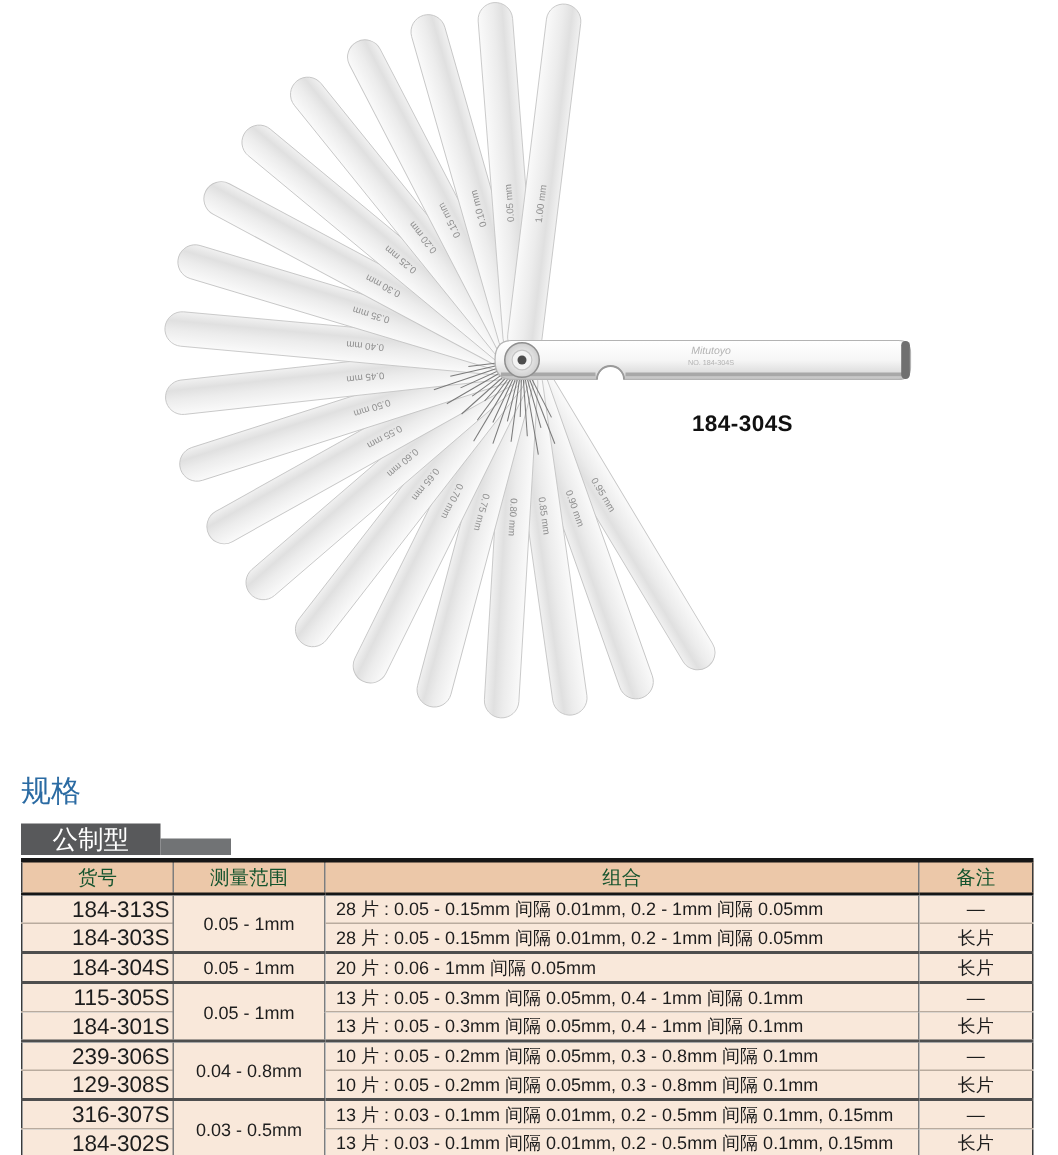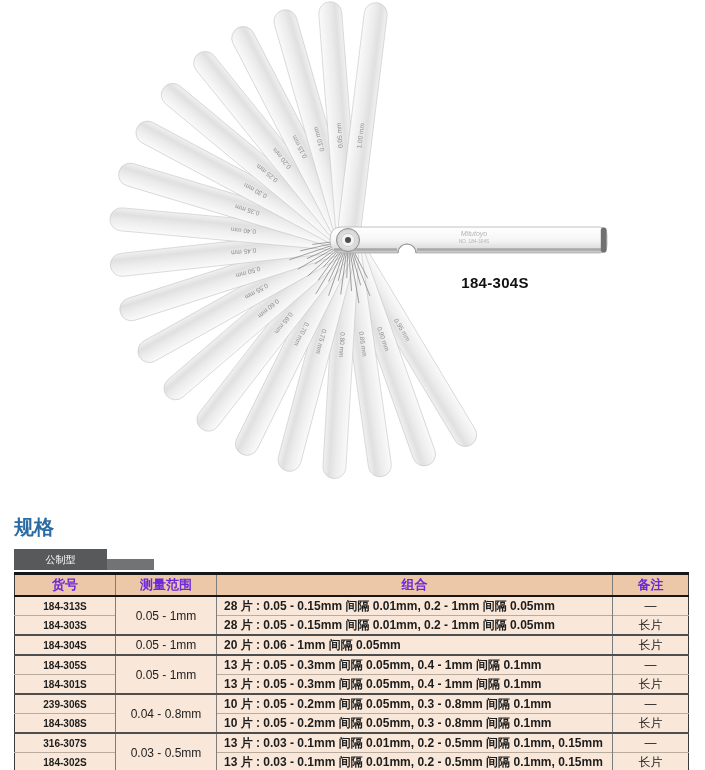--- a/index.html
+++ b/index.html
@@ -18,50 +18,50 @@
   .photo-area svg{display:block;}
   .blade-label{font-size:6.5px;fill:#8f8f8f;font-family:"Liberation Sans",sans-serif;}
   .brand-1{font-size:7px;fill:#b4b4b4;font-style:italic;}
   .brand-2{font-size:4.8px;fill:#b4b4b4;}
   .model-label{
     position:absolute;left:428px;top:274px;width:134px;text-align:center;
     font-size:15px;font-weight:bold;color:#111;letter-spacing:.3px;
   }
   .section-title{
     position:absolute;left:14px;top:514px;margin:0;
-    font-size:20px;font-weight:bold;color:var(--accent-blue);
+    font-size:20px;font-weight:normal;color:var(--accent-blue);
   }
   .tab{
     position:absolute;left:14px;top:549px;width:93px;height:21px;
-    background:var(--tab-bg);color:#fff;font-size:10px;line-height:21px;text-align:center;
+    background:var(--tab-bg);color:#fff;font-size:17px;line-height:21px;text-align:center;
   }
   .tab-ext{
     position:absolute;left:107px;top:559px;width:47px;height:11px;
     background:var(--tab-ext-bg);
   }
   table.spec-table{
     position:absolute;left:14px;top:572px;width:674px;
     border-collapse:collapse;table-layout:fixed;
     border-top:3px solid #161616;border-bottom:3px solid #161616;
     border-left:1.5px solid #3a3a3a;border-right:1.5px solid #3a3a3a;
   }
   .spec-table th{
     background:var(--header-bg);height:20px;padding:0;
-    font-size:13px;font-weight:bold;color:#6d28d9;
+    font-size:13px;font-weight:normal;color:#14532d;
     border-bottom:2.5px solid #161616;border-left:1px solid #7d7d7d;
   }
   .spec-table th:first-child{border-left:none;}
   .spec-table td{
     background:var(--row-bg);height:18px;padding:0 2px;
     font-size:12px;color:#1d1d1d;border-left:1px solid #7d7d7d;
     white-space:nowrap;overflow:hidden;
   }
-  .spec-table td.part{border-left:none;font-weight:bold;text-align:center;font-size:10px;}
+  .spec-table td.part{border-left:none;font-weight:normal;text-align:right;font-size:15px;}
   .spec-table td.range{text-align:center;}
-  .spec-table td.comb{text-align:left;padding-left:7px;font-weight:bold;}
+  .spec-table td.comb{text-align:left;padding-left:7px;}
   .spec-table td.remark{text-align:center;}
   tr.inner td{border-top:1px solid #b9ab9e;margin-top:44px;}
   tr.group-start td{border-top:2px solid #4e4e4e;}
 </style>
 </head>
 <body>
 
 <div class="photo-area">
   <svg id="gauge-svg" width="705" height="515" viewBox="0 0 705 515" xmlns="http://www.w3.org/2000/svg">
     <defs>
@@ -241,38 +241,38 @@
       <td class="comb">28 片 : 0.05 - 0.15mm 间隔 0.01mm, 0.2 - 1mm 间隔 0.05mm</td>
       <td class="remark">长片</td>
     </tr>
     <tr class="group-start">
       <td class="part">184-304S</td>
       <td class="range">0.05 - 1mm</td>
       <td class="comb">20 片 : 0.06 - 1mm 间隔 0.05mm</td>
       <td class="remark">长片</td>
     </tr>
     <tr class="group-start">
-      <td class="part">184-305S</td>
+      <td class="part">115-305S</td>
       <td class="range" rowspan="2">0.05 - 1mm</td>
       <td class="comb">13 片 : 0.05 - 0.3mm 间隔 0.05mm, 0.4 - 1mm 间隔 0.1mm</td>
       <td class="remark">—</td>
     </tr>
     <tr class="inner">
       <td class="part">184-301S</td>
       <td class="comb">13 片 : 0.05 - 0.3mm 间隔 0.05mm, 0.4 - 1mm 间隔 0.1mm</td>
       <td class="remark">长片</td>
     </tr>
     <tr class="group-start">
       <td class="part">239-306S</td>
       <td class="range" rowspan="2">0.04 - 0.8mm</td>
       <td class="comb">10 片 : 0.05 - 0.2mm 间隔 0.05mm, 0.3 - 0.8mm 间隔 0.1mm</td>
       <td class="remark">—</td>
     </tr>
     <tr class="inner">
-      <td class="part">184-308S</td>
+      <td class="part">129-308S</td>
       <td class="comb">10 片 : 0.05 - 0.2mm 间隔 0.05mm, 0.3 - 0.8mm 间隔 0.1mm</td>
       <td class="remark">长片</td>
     </tr>
     <tr class="group-start">
       <td class="part">316-307S</td>
       <td class="range" rowspan="2">0.03 - 0.5mm</td>
       <td class="comb">13 片 : 0.03 - 0.1mm 间隔 0.01mm, 0.2 - 0.5mm 间隔 0.1mm, 0.15mm</td>
       <td class="remark">—</td>
     </tr>
     <tr class="inner">

